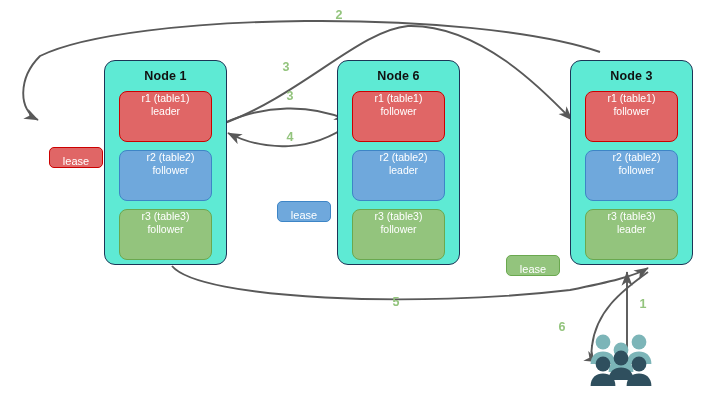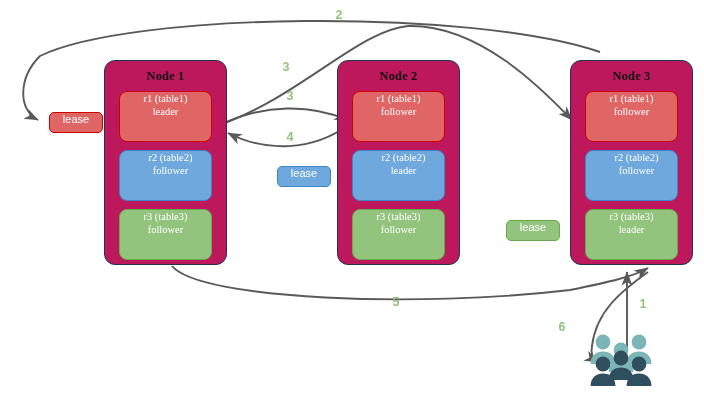--- a/index.html
+++ b/index.html
@@ -3,37 +3,37 @@
 <meta charset="utf-8">
 <style>
   html,body{margin:0;padding:0;background:#ffffff;}
   body{width:704px;height:405px;overflow:hidden;
        font-family:"Liberation Sans","DejaVu Sans",sans-serif;}
   #stage{position:relative;width:704px;height:405px;background:#fff;}
 
   svg.edges{position:absolute;left:0;top:0;width:704px;height:405px;
             pointer-events:none;}
 
-  .node{position:absolute;background:#be185d;border:1.6px solid #1c3557;
-        border-radius:11px;box-sizing:border-box;font-family:Liberation Serif, serif;}
+  .node{position:absolute;background:#5eead4;border:1.6px solid #1c3557;
+        border-radius:11px;box-sizing:border-box;}
   .node-title{position:absolute;left:0;right:0;top:8px;text-align:center;
               font-size:12.5px;font-weight:bold;color:#111111;
               letter-spacing:.1px;}
   .rep{position:absolute;left:14px;right:14px;border-radius:8px;
        box-sizing:border-box;display:flex;flex-direction:column;
        align-items:center;justify-content:flex-start;
        color:#ffffff;font-size:10.5px;line-height:13px;text-align:center;}
   .rep span{display:block;}
   .rep.r1{background:#e06666;border:1.6px solid #cc0000;}
   .rep.r2{background:#6fa8dc;border:1.6px solid #3d85c6;padding-left:10px;}
   .rep.r3{background:#93c47d;border:1.6px solid #6aa84f;}
 
   .lease{position:absolute;border-radius:5px;box-sizing:border-box;
-         display:flex;align-items:flex-start;justify-content:center;
-         color:#ffffff;font-size:11px;height:21px;}
+         display:flex;align-items:flex-end;justify-content:center;
+         color:#ffffff;font-size:11px;height:21px;margin-top:35px;}
   .lease.red{background:#e06666;border:1.6px solid #cc0000;}
   .lease.blue{background:#6fa8dc;border:1.6px solid #3d85c6;}
   .lease.green{background:#93c47d;border:1.6px solid #6aa84f;}
 
   .step{position:absolute;color:#93c47d;font-size:12.5px;font-weight:bold;
         text-align:center;}
 
   .people{position:absolute;}
 </style>
 </head>
@@ -91,21 +91,21 @@
       <span>r2 (table2)</span>
       <span>follower</span>
     </div>
     <div class="rep r3" style="top:148px;height:51px;">
       <span>r3 (table3)</span>
       <span>follower</span>
     </div>
   </div>
 
   <div class="node" style="left:337px;top:60px;width:123px;height:205px;">
-    <div class="node-title">Node 2</div>
+    <div class="node-title">Node 6</div>
     <div class="rep r1" style="top:30px;height:51px;">
       <span>r1 (table1)</span>
       <span>follower</span>
     </div>
     <div class="rep r2" style="top:89px;height:51px;">
       <span>r2 (table2)</span>
       <span>leader</span>
     </div>
     <div class="rep r3" style="top:148px;height:51px;">
       <span>r3 (table3)</span>

